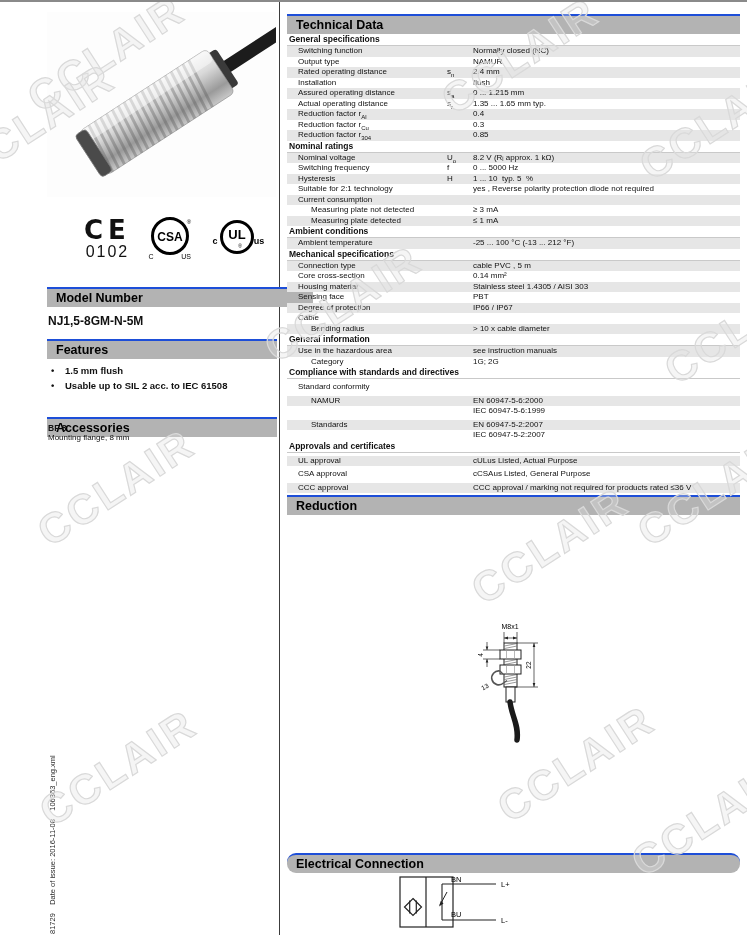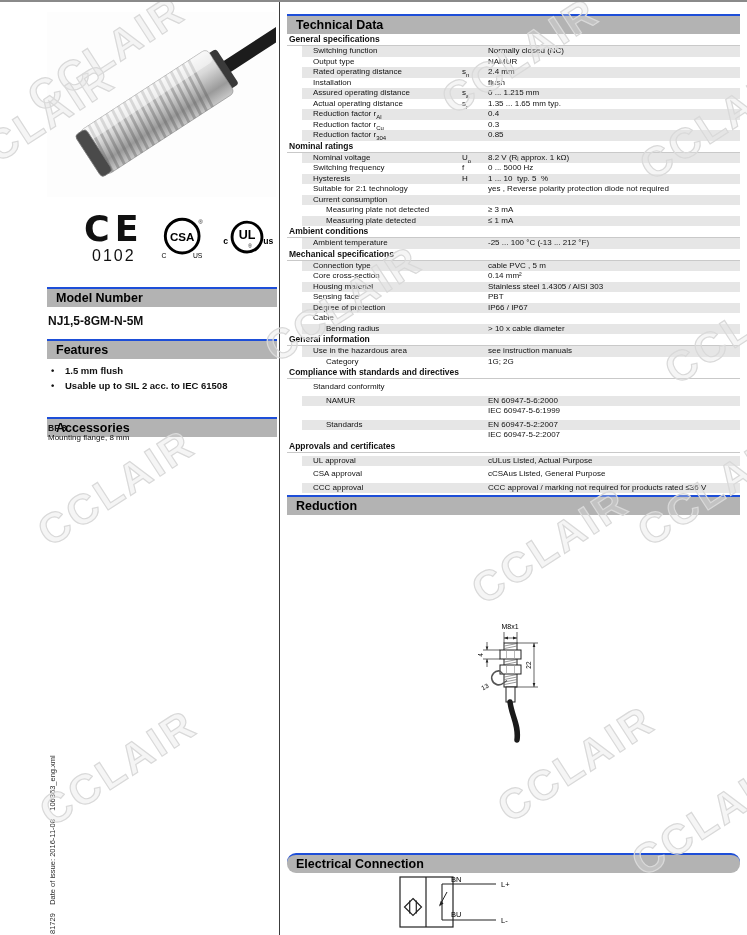--- a/index.html
+++ b/index.html
@@ -14,40 +14,40 @@
   
   .bar{background:#b3b3b3;border-top:2px solid #1d4ed8;font-weight:bold;font-size:12.5px;
        line-height:18px;padding-left:9px;color:#000;box-sizing:border-box;}
 
   
   .photo{left:47px;top:10px;width:229px;height:185px;overflow:hidden;background:#fdfdfd;}
 
   
   .certs{left:84px;top:210px;width:190px;height:52px;display:flex;align-items:center;gap:16px;}
   .ce-mark{text-align:center;line-height:1;}
-  .ce-text{font-size:35px;font-weight:bold;letter-spacing:5px;font-family:"DejaVu Sans",sans-serif;}
+  .ce-text{font-size:26px;font-weight:bold;letter-spacing:5px;font-family:"DejaVu Sans",sans-serif;}
   .ce-num{font-size:16px;letter-spacing:2px;margin-top:1px;}
 
   
-  .model-bar{left:47px;top:285px;width:230px;}
+  .model-bar{left:47px;top:285px;width:266px;}
   .model-value{left:48px;top:312px;font-size:12px;font-weight:bold;}
   .features-bar{left:47px;top:337px;width:230px;}
   .features-list{left:51px;top:361px;width:224px;}
   .feature-item{display:flex;font-weight:bold;font-size:9.5px;line-height:15px;}
   .feature-item .bullet{width:14px;}
   .acc-bar{left:47px;top:399px;width:230px;margin-top:16px;}
   .acc-list{left:48px;top:421px;}
   .acc-name{font-weight:bold;font-size:8.5px;line-height:10px;}
   .acc-desc{font-size:8px;line-height:10px;}
 
   
   .tech{left:287px;top:12px;width:453px;}
   .tsection-title{font-weight:bold;font-size:8.5px;line-height:11px;padding-left:2px;
                   border-bottom:1px solid #c9c9c9;}
-  .trow{position:relative;min-height:10.5px;font-size:8px;line-height:10.5px;margin-left:15px;}
+  .trow{position:relative;min-height:10.5px;font-size:8px;line-height:10.5px;}
   .trow.shade{background:#e6e6e6;}
   .trow.gap{margin-top:3px;}
   .tlabel{display:block;padding-left:11px;white-space:pre;}
   .tlabel.ind1{padding-left:24px;}
   .tsym{position:absolute;left:160px;top:0;}
   .tval{position:absolute;left:186px;top:0;white-space:pre;}
   sub{font-size:6px;line-height:1;}
 
   .dim-bar{left:287px;top:493px;width:453px;}
   .dim-draw{left:448px;top:605px;}

